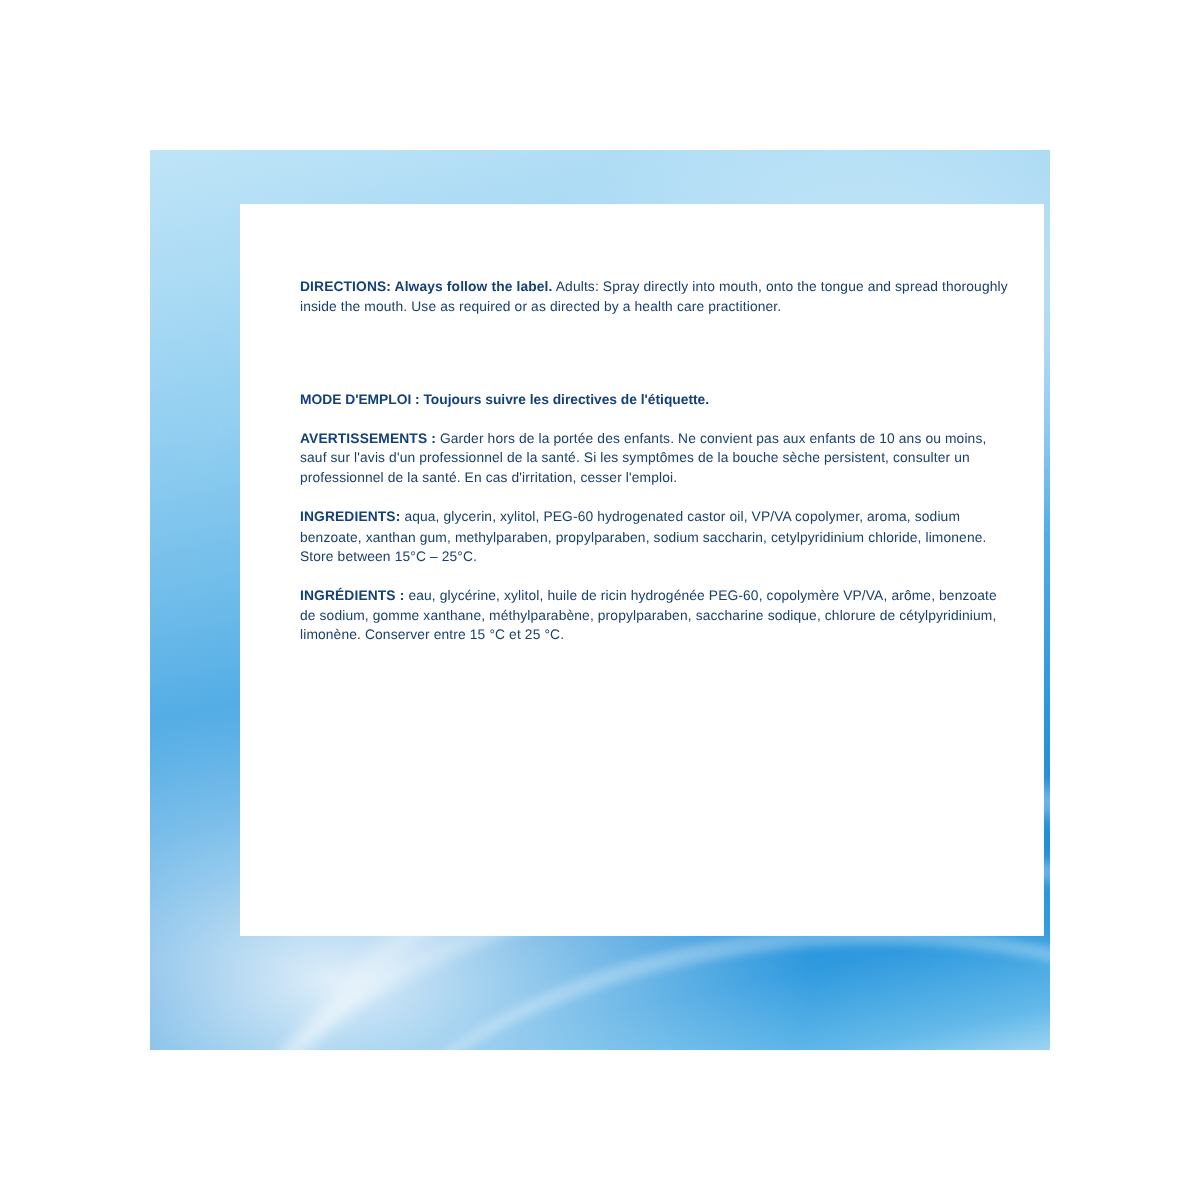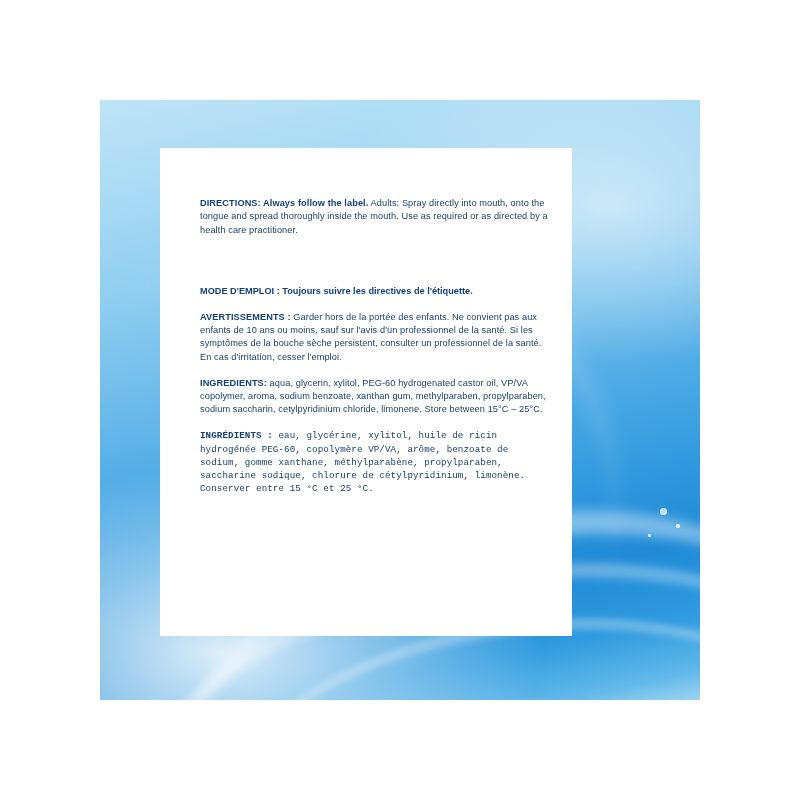--- a/index.html
+++ b/index.html
@@ -60,35 +60,35 @@
     position: absolute;
     border-radius: 50%;
     background: rgba(255,255,255,0.55);
     box-shadow: inset 0 0 4px rgba(255,255,255,0.9);
   }
 
   
   .label-card {
     position: absolute;
     left: 160px;
-    top: 148px;
-    width: 412px;
+    top: 136px;
+    width: 536px;
     height: 488px;
     background: #ffffff;
   }
 
   .label-inner {
     position: absolute;
     left: 40px;
     top: 40px;
     right: 22px;
   }
 
   .block { margin-bottom: 13px; }
-  .block:last-child { margin-bottom: 0; font-family: Liberation Mono, monospace; }
+  .block:last-child { margin-bottom: 0; }
 
   .para {
     font-size: 9.2px;
     line-height: 13.2px;
     color: #1a3f6b;
     letter-spacing: 0.01em;
     text-align: left;
   }
 
   .heading {

